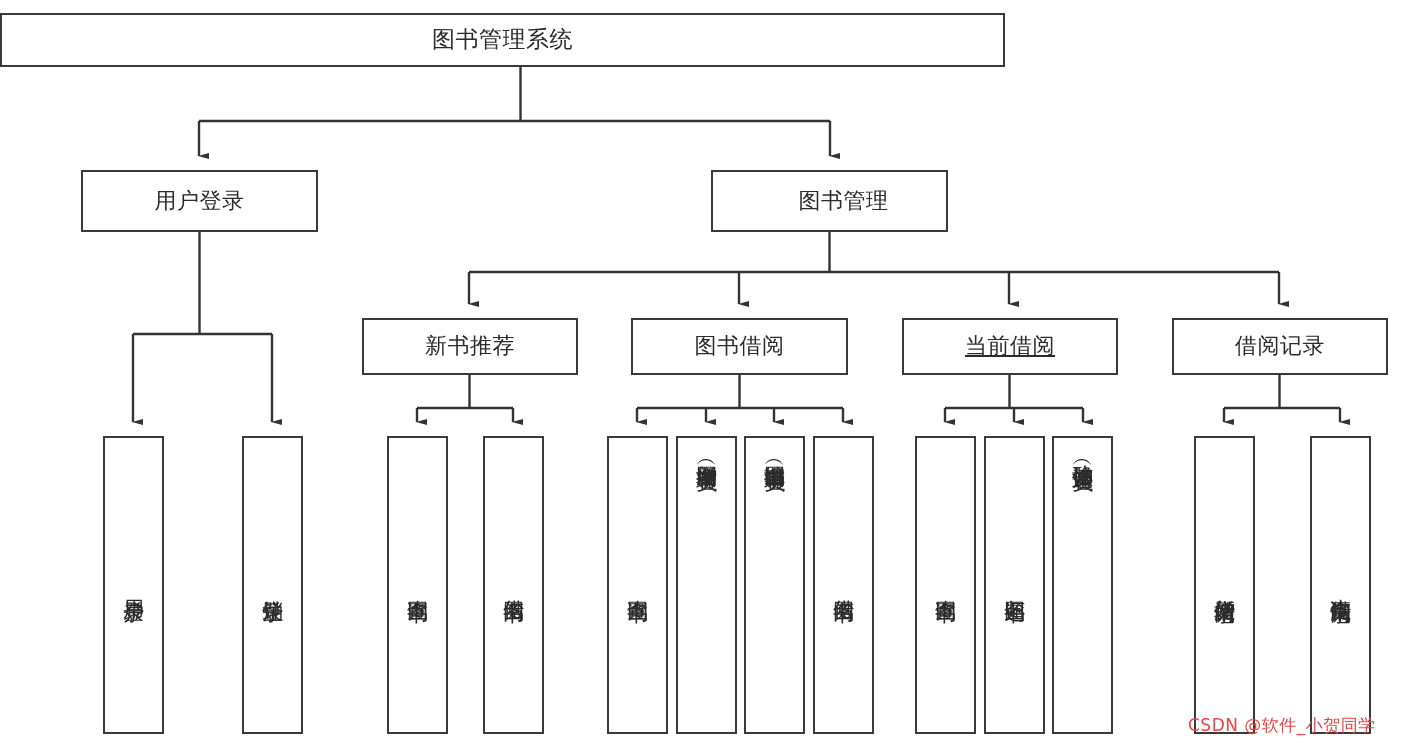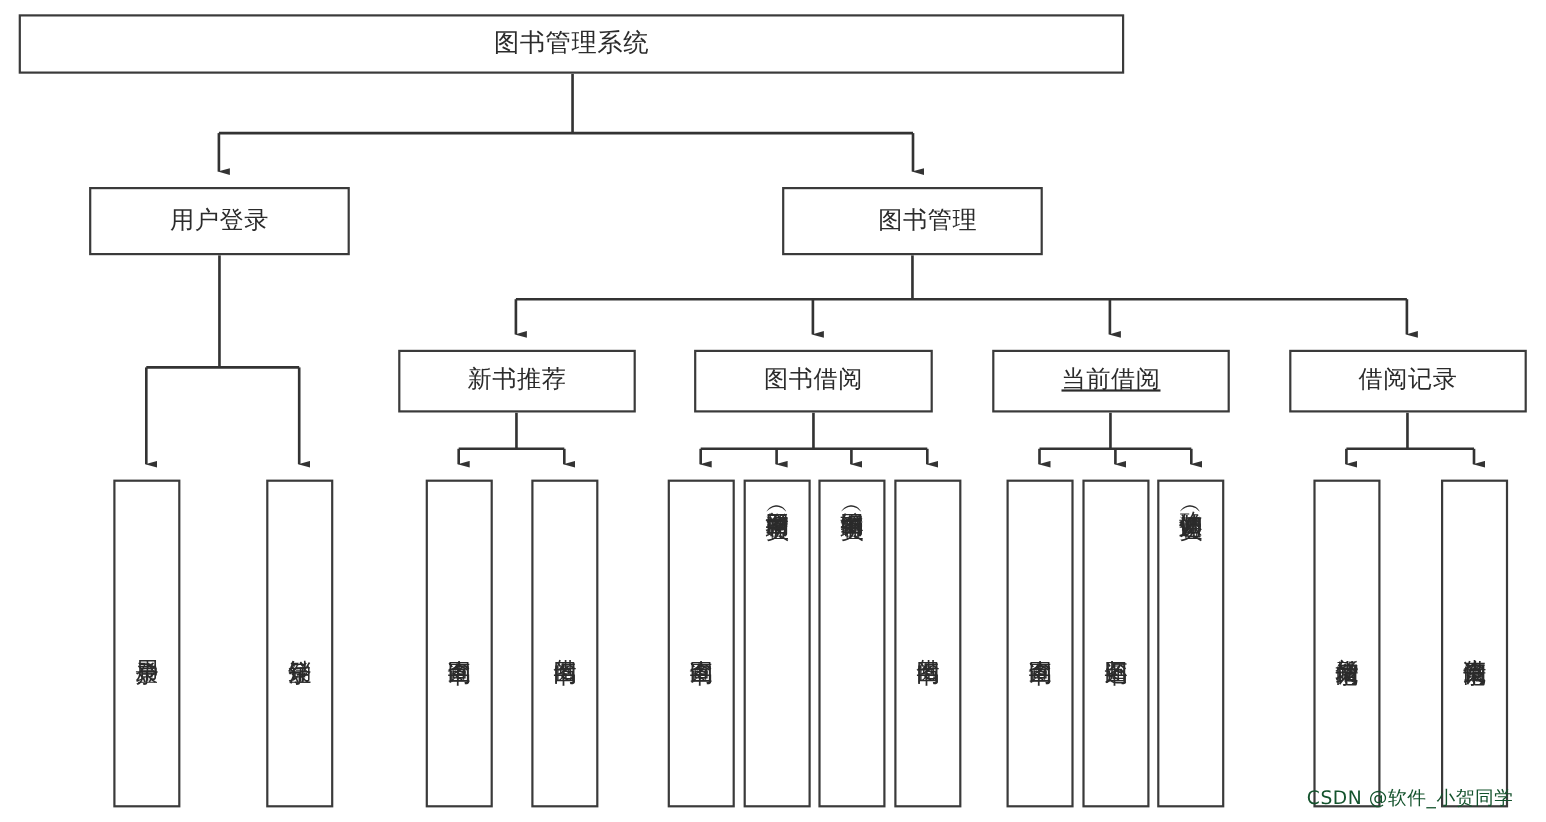--- a/index.html
+++ b/index.html
@@ -66,21 +66,21 @@
   
   .node.vert.mid {
     align-items: center;
     padding-top: 0;
   }
   #watermark {
     position: absolute;
     left: 1188px;
     top: 714px;
     font-size: 17px;
-    color: #14532d;
+    color: #ef4444;
     white-space: nowrap;
     letter-spacing: 0.5px;
   }
 </style>
 </head>
 <body>
 
 <div id="canvas">
 
   <svg id="edges" viewBox="0 0 1405 747" xmlns="http://www.w3.org/2000/svg">
@@ -126,21 +126,21 @@
       <path d="M1014,408 L1014,422" marker-end="url(#arrow)"></path>
       <path d="M1083,408 L1083,422" marker-end="url(#arrow)"></path>
 
       <path d="M1279.5,375 L1279.5,408"></path>
       <path d="M1224,408 L1340,408"></path>
       <path d="M1224,408 L1224,422" marker-end="url(#arrow)"></path>
       <path d="M1340,408 L1340,422" marker-end="url(#arrow)"></path>
     </g>
   </svg>
 
-  <div class="node horiz root" style="left:17px; top:13px; width:1005px; height:54px;">
+  <div class="node horiz root" style="left:0; top:13px; width:1005px; height:54px;">
     <span class="lbl">图书管理系统</span>
   </div>
 
   <div class="node horiz" style="left:81px; top:170px; width:237px; height:62px;">
     <span class="lbl">用户登录</span>
   </div>
   <div class="node horiz" style="left:711px; top:170px; width:237px; height:62px;padding-left:28px;">
     <span class="lbl">图书管理</span>
   </div>
 

